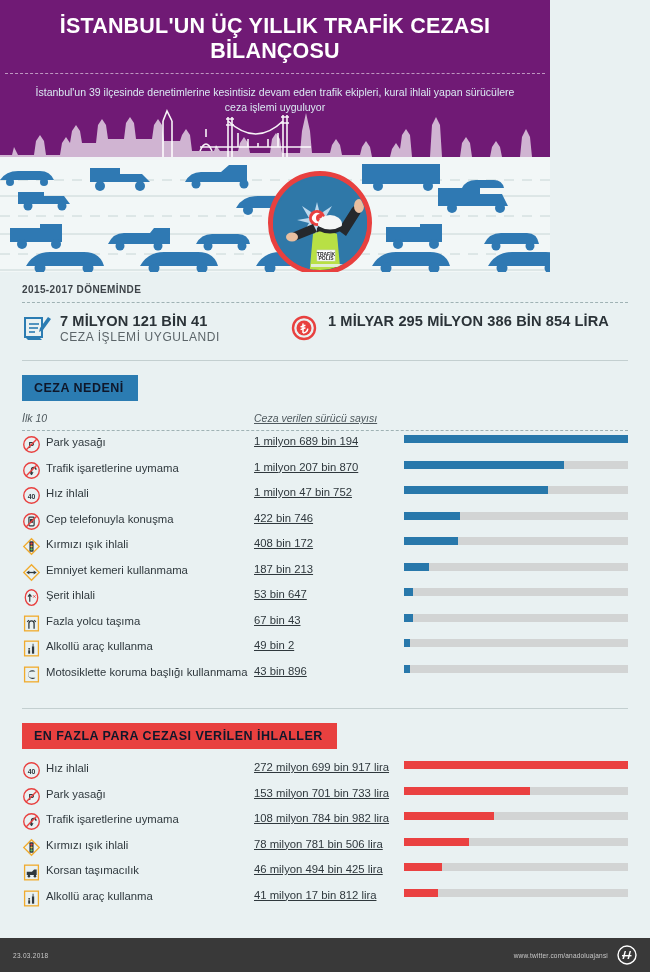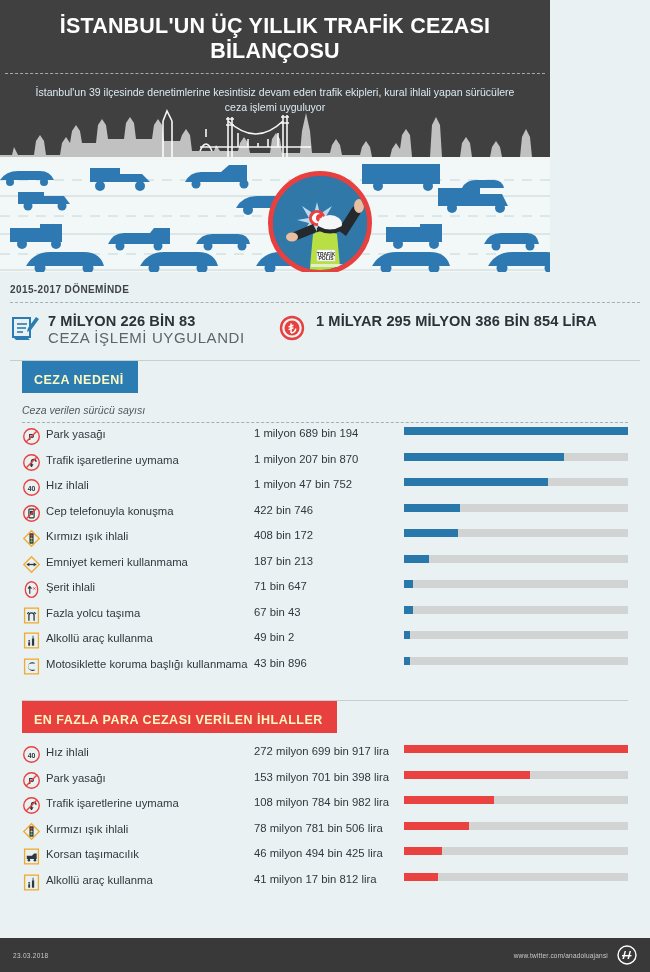--- a/index.html
+++ b/index.html
@@ -13,21 +13,21 @@
   #page {
     position: relative;
     width: 650px; height: 972px;
     background: #e9f1f2;
   }
 
   
   .hero {
     position: relative;
     width: 550px; height: 272px;
-    background: #404040;
+    background: #701a75;
     overflow: hidden;
   }
   .hero-title {
     text-align: center;
     color: #ffffff;
     font-size: 21.5px;
     font-weight: bold;
     letter-spacing: .2px;
     padding-top: 14px;
   }
@@ -53,69 +53,70 @@
     left: 268px; top: 171px;
     width: 104px; height: 104px;
     border-radius: 50%;
     background: #2f78a8;
     border: 5px solid #e8403f;
     overflow: hidden;
     z-index: 6;
   }
 
   
-  .summary { position: relative; padding: 0 10px; }
+  .summary { position: relative; padding: 0 22px; }
   .period {
     font-size: 10px; font-weight: bold; color: #3d4348;
     letter-spacing: .4px; padding-top: 12px;
   }
   .summary-rule {
     margin-top: 7px; height: 0;
     border-top: 1px dashed #9fb2b4;
   }
   .stats { display: flex; margin-top: 10px; }
   .stat { display: flex; align-items: flex-start; }
   .stat.first { width: 268px; }
   .stat-ico { width: 34px; flex: 0 0 34px; padding-top: 1px; }
   .stat-txt { padding-left: 4px; }
   .stat-big {
     font-size: 14.6px; font-weight: bold; color: #2b3338; letter-spacing: .1px;
     line-height: 17px; white-space: nowrap;
   }
   .stat-small {
-    font-size: 15px; color: #5c6569; letter-spacing: .6px; line-height: 15px;
+    font-size: 12px; color: #5c6569; letter-spacing: .6px; line-height: 15px;
   }
   .sep-line { margin: 14px 0 0; height: 1px; background: #c3cfd0; }
 
   
   .section { padding: 0 22px; position: relative; }
   .sec-tag {
     display: inline-block;
-    color: #fef9c3; font-size: 12.5px; font-weight: bold;
+    color: #0f172a; font-size: 12.5px; font-weight: bold;
     letter-spacing: .5px;
-    padding: 12px 14px 6px 12px;
+    padding: 6px 14px 6px 12px;
+    margin-top: 14px;
   }
   .sec-tag.blue { background: #2b7cb2; }
   .sec-tag.red  { background: #e8403f; }
   .sub-head {
     display: flex; margin-top: 11px; font-style: italic;
     font-size: 10.5px; color: #4e585d;
   }
   .sub-head .c1 { width: 232px; }
-  .sub-head .c2 { flex: 1; }
+  .sub-head .c2 { flex: 1; text-decoration: underline; }
   .head-rule { margin-top: 6px; height: 0; border-top: 1px dashed #9fb2b4; }
 
   .rows { margin-top: 4px; }
   .row { display: flex; align-items: flex-start; height: 25.5px; }
   .row-ico { width: 24px; flex: 0 0 24px; display: flex; align-items: center; }
   .row-label {
     flex: 0 0 208px; font-size: 11.3px; color: #2f383d; line-height: 14px;
   }
   .row-value {
-    flex: 0 0 150px; font-size: 11.3px; color: #2f383d;
+    flex: 0 0 150px; font-size: 11.3px; color: #2f383d; text-decoration: underline;
   }
   .row-bar { flex: 1; height: 8px; background: #d2d4d4; position: relative; }
   .row-bar > i { display: block; height: 100%; }
   .fill-blue { background: #2878ab; }
   .fill-red  { background: #ea4141; }
 
   .sec-divider { margin: 18px 22px 0; height: 1px; background: #c3cfd0; }
 
   
   .footer {
@@ -308,21 +309,21 @@
             <path d="M3 23 l3 3 l14 0 l-3-3 z" fill="#2b7cb2"></path>
             <g stroke="#2b7cb2" stroke-width="1.6">
               <line x1="7" y1="10" x2="17" y2="10"></line>
               <line x1="7" y1="14" x2="16" y2="14"></line>
               <line x1="7" y1="18" x2="13" y2="18"></line>
             </g>
             <path d="M18 14 l8-11 l3 2 l-8 11 l-4 2 z" fill="#2b7cb2"></path>
           </svg>
         </div>
         <div class="stat-txt">
-          <div class="stat-big">7 MİLYON 226 BİN 83</div>
+          <div class="stat-big">7 MİLYON 121 BİN 41</div>
           <div class="stat-small">CEZA İŞLEMİ UYGULANDI</div>
         </div>
       </div>
 
       <div class="stat">
         <div class="stat-ico">
           <svg width="28" height="28" viewBox="0 0 28 28">
             <circle cx="14" cy="14" r="11" fill="none" stroke="#e8403f" stroke-width="2.4"></circle>
             <circle cx="14" cy="14" r="7.5" fill="#e8403f"></circle>
             <g stroke="#ffffff" stroke-width="1.5" fill="none">
@@ -337,20 +338,21 @@
           <div class="stat-big">1 MİLYAR 295 MİLYON 386 BİN 854 LİRA</div>
         </div>
       </div>
     </div>
     <div class="sep-line"></div>
   </div>
 
   <div class="section">
     <div class="sec-tag blue">CEZA NEDENİ</div>
     <div class="sub-head">
+      <span class="c1">İlk 10</span>
       <span class="c2">Ceza verilen sürücü sayısı</span>
     </div>
     <div class="head-rule"></div>
     <div class="rows" id="rows-reasons">
         <div class="row">
           <div class="row-ico">
             <svg width="19" height="19" viewBox="0 0 22 22">
               <circle cx="11" cy="11" r="9" fill="none" stroke="#e8403f" stroke-width="1.6"></circle>
               <text x="11" y="15" font-size="10" font-weight="bold" fill="#2f383d" text-anchor="middle" font-family="Liberation Sans, sans-serif">P</text>
               <line x1="5" y1="17" x2="17" y2="5" stroke="#e8403f" stroke-width="1.6"></line>
@@ -438,21 +440,21 @@
         </div>
         <div class="row">
           <div class="row-ico">
             <svg width="19" height="19" viewBox="0 0 22 22">
               <ellipse cx="11" cy="11" rx="7.2" ry="9" fill="none" stroke="#e8403f" stroke-width="1.5"></ellipse>
               <path d="M9 16 v-8 M7 10 l2-2.6 l2 2.6" stroke="#2f383d" stroke-width="1.3" fill="none"></path>
               <path d="M13 8.5 l2.6 2.6 M15.6 8.5 l-2.6 2.6" stroke="#e8403f" stroke-width="1.1"></path>
             </svg>
           </div>
           <div class="row-label">Şerit ihlali</div>
-          <div class="row-value">71 bin 647</div>
+          <div class="row-value">53 bin 647</div>
           <div class="row-bar">
             <i class="fill-blue" style="width: 4.24%;"></i>
           </div>
         </div>
         <div class="row">
           <div class="row-ico">
             <svg width="19" height="19" viewBox="0 0 22 22">
               <rect x="3" y="2.5" width="16" height="17" fill="none" stroke="#f0ab2d" stroke-width="1.5"></rect>
               <path d="M8 17 v-6 a3 3 0 0 1 6 0 v6" fill="none" stroke="#2f383d" stroke-width="1.5"></path>
               <path d="M6 9 l2-2 M16 9 l-2-2" stroke="#2f383d" stroke-width="1.3"></path>
@@ -516,21 +518,21 @@
         </div>
         <div class="row">
           <div class="row-ico">
             <svg width="19" height="19" viewBox="0 0 22 22">
               <circle cx="11" cy="11" r="9" fill="none" stroke="#e8403f" stroke-width="1.6"></circle>
               <text x="11" y="15" font-size="10" font-weight="bold" fill="#2f383d" text-anchor="middle" font-family="Liberation Sans, sans-serif">P</text>
               <line x1="5" y1="17" x2="17" y2="5" stroke="#e8403f" stroke-width="1.6"></line>
             </svg>
           </div>
           <div class="row-label">Park yasağı</div>
-          <div class="row-value">153 milyon 701 bin 398 lira</div>
+          <div class="row-value">153 milyon 701 bin 733 lira</div>
           <div class="row-bar">
             <i class="fill-red" style="width: 56.36%;"></i>
           </div>
         </div>
         <div class="row">
           <div class="row-ico">
             <svg width="19" height="19" viewBox="0 0 22 22">
               <circle cx="11" cy="11" r="9" fill="none" stroke="#e8403f" stroke-width="1.6"></circle>
               <path d="M11 16 v-6 a2.6 2.6 0 0 1 5.2 0" fill="none" stroke="#2f383d" stroke-width="1.6"></path>
               <path d="M8.6 13 L11 16.5 L13.4 13" fill="#2f383d"></path>

